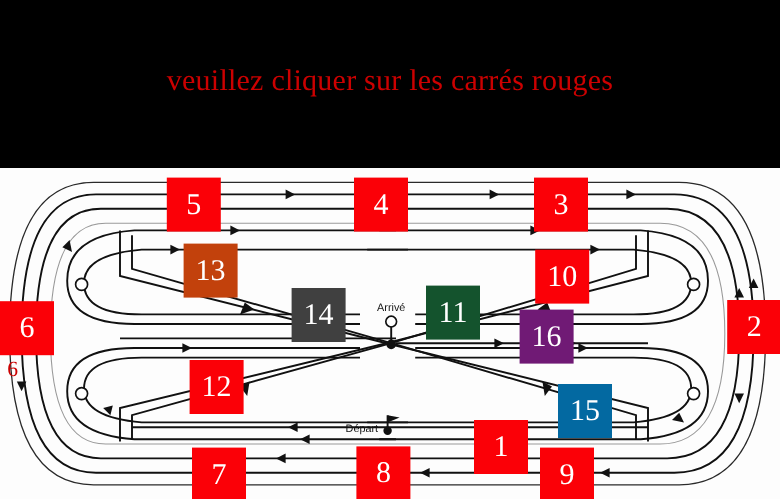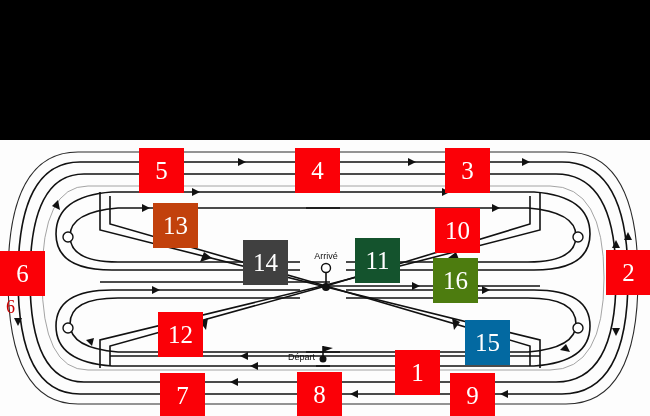--- a/index.html
+++ b/index.html
@@ -111,20 +111,23 @@
     font-family: "Liberation Serif", "DejaVu Serif", serif;
     font-size: 18px;
     line-height: 18px;
   }
 </style>
 </head>
 <body>
 
 <div id="screen">
 
+  <div id="header-band" style="background: rgb(0, 0, 0);">
+    <div id="instruction-title" style="color: rgb(204, 0, 0);">veuillez cliquer sur les carrés rouges</div>
+  </div>
 
   <div id="diagram-area" style="background: rgb(253, 253, 253);">
 
     <svg id="track-svg" width="650" height="276" viewBox="0 0 650 276">
 
       <path class="trk-thin" d="M 78,12 L 566,12 Q 638,12 638,138 Q 638,264 566,264 L 78,264 Q 8,264 8,138 Q 8,12 78,12 Z"></path>
       <path class="trk" d="M 80,22 L 562,22 Q 628,22 628,138 Q 628,254 562,254 L 80,254 Q 18,254 18,138 Q 18,22 80,22 Z"></path>
       <path class="trk" d="M 84,34 L 556,34 Q 616,34 616,138 Q 616,242 556,242 L 84,242 Q 30,242 30,138 Q 30,34 84,34 Z"></path>
       <path class="trk-faint" d="M 88,46 L 550,46 Q 604,46 604,138 Q 604,230 550,230 L 88,230 Q 42,230 42,138 Q 42,46 88,46 Z"></path>
 
@@ -210,26 +213,26 @@
     <div id="targets-layer">
         <div class="target-square" style="left: 395px; top: 210px; background: rgb(251, 0, 7);">1</div>
         <div class="target-square" style="left: 606px; top: 110px; background: rgb(251, 0, 7);">2</div>
         <div class="target-square" style="left: 445px; top: 8px; background: rgb(251, 0, 7);">3</div>
         <div class="target-square" style="left: 295px; top: 8px; background: rgb(251, 0, 7);">4</div>
         <div class="target-square" style="left: 139px; top: 8px; background: rgb(251, 0, 7);">5</div>
         <div class="target-square" style="left: 0px; top: 111px; background: rgb(251, 0, 7);">6</div>
         <div class="target-square" style="left: 160px; top: 233px; background: rgb(251, 0, 7);">7</div>
         <div class="target-square" style="left: 297px; top: 232px; background: rgb(251, 0, 7);">8</div>
         <div class="target-square" style="left: 450px; top: 233px; background: rgb(251, 0, 7);">9</div>
-        <div class="target-square" style="left: 435px; top: 68px; background: rgb(251, 0, 7);">10</div>
+        <div class="target-square" style="left: 446px; top: 68px; background: rgb(251, 0, 7);">10</div>
         <div class="target-square" style="left: 355px; top: 98px; background: #14532d;">11</div>
-        <div class="target-square" style="left: 158px; top: 172px; background: rgb(251, 0, 7);">12</div>
+        <div class="target-square" style="left: 158px; top: 160px; background: rgb(251, 0, 7);">12</div>
         <div class="target-square" style="left: 153px; top: 63px; background: #c2410c;">13</div>
         <div class="target-square" style="left: 243px; top: 100px; background: #404040;">14</div>
         <div class="target-square" style="left: 465px; top: 180px; background: #0369a1;">15</div>
-        <div class="target-square" style="left: 433px; top: 118px; background: #4d7c0f;">16</div>
+        <div class="target-square" style="left: 433px; top: 118px; background: #701a75;">16</div>
       </div>
 
     <div id="stray-marker" style="left: 6px; top: 158px; color: rgb(204, 0, 0);">6</div>
 
   </div>
 
 </div>
 
 </body></html>

